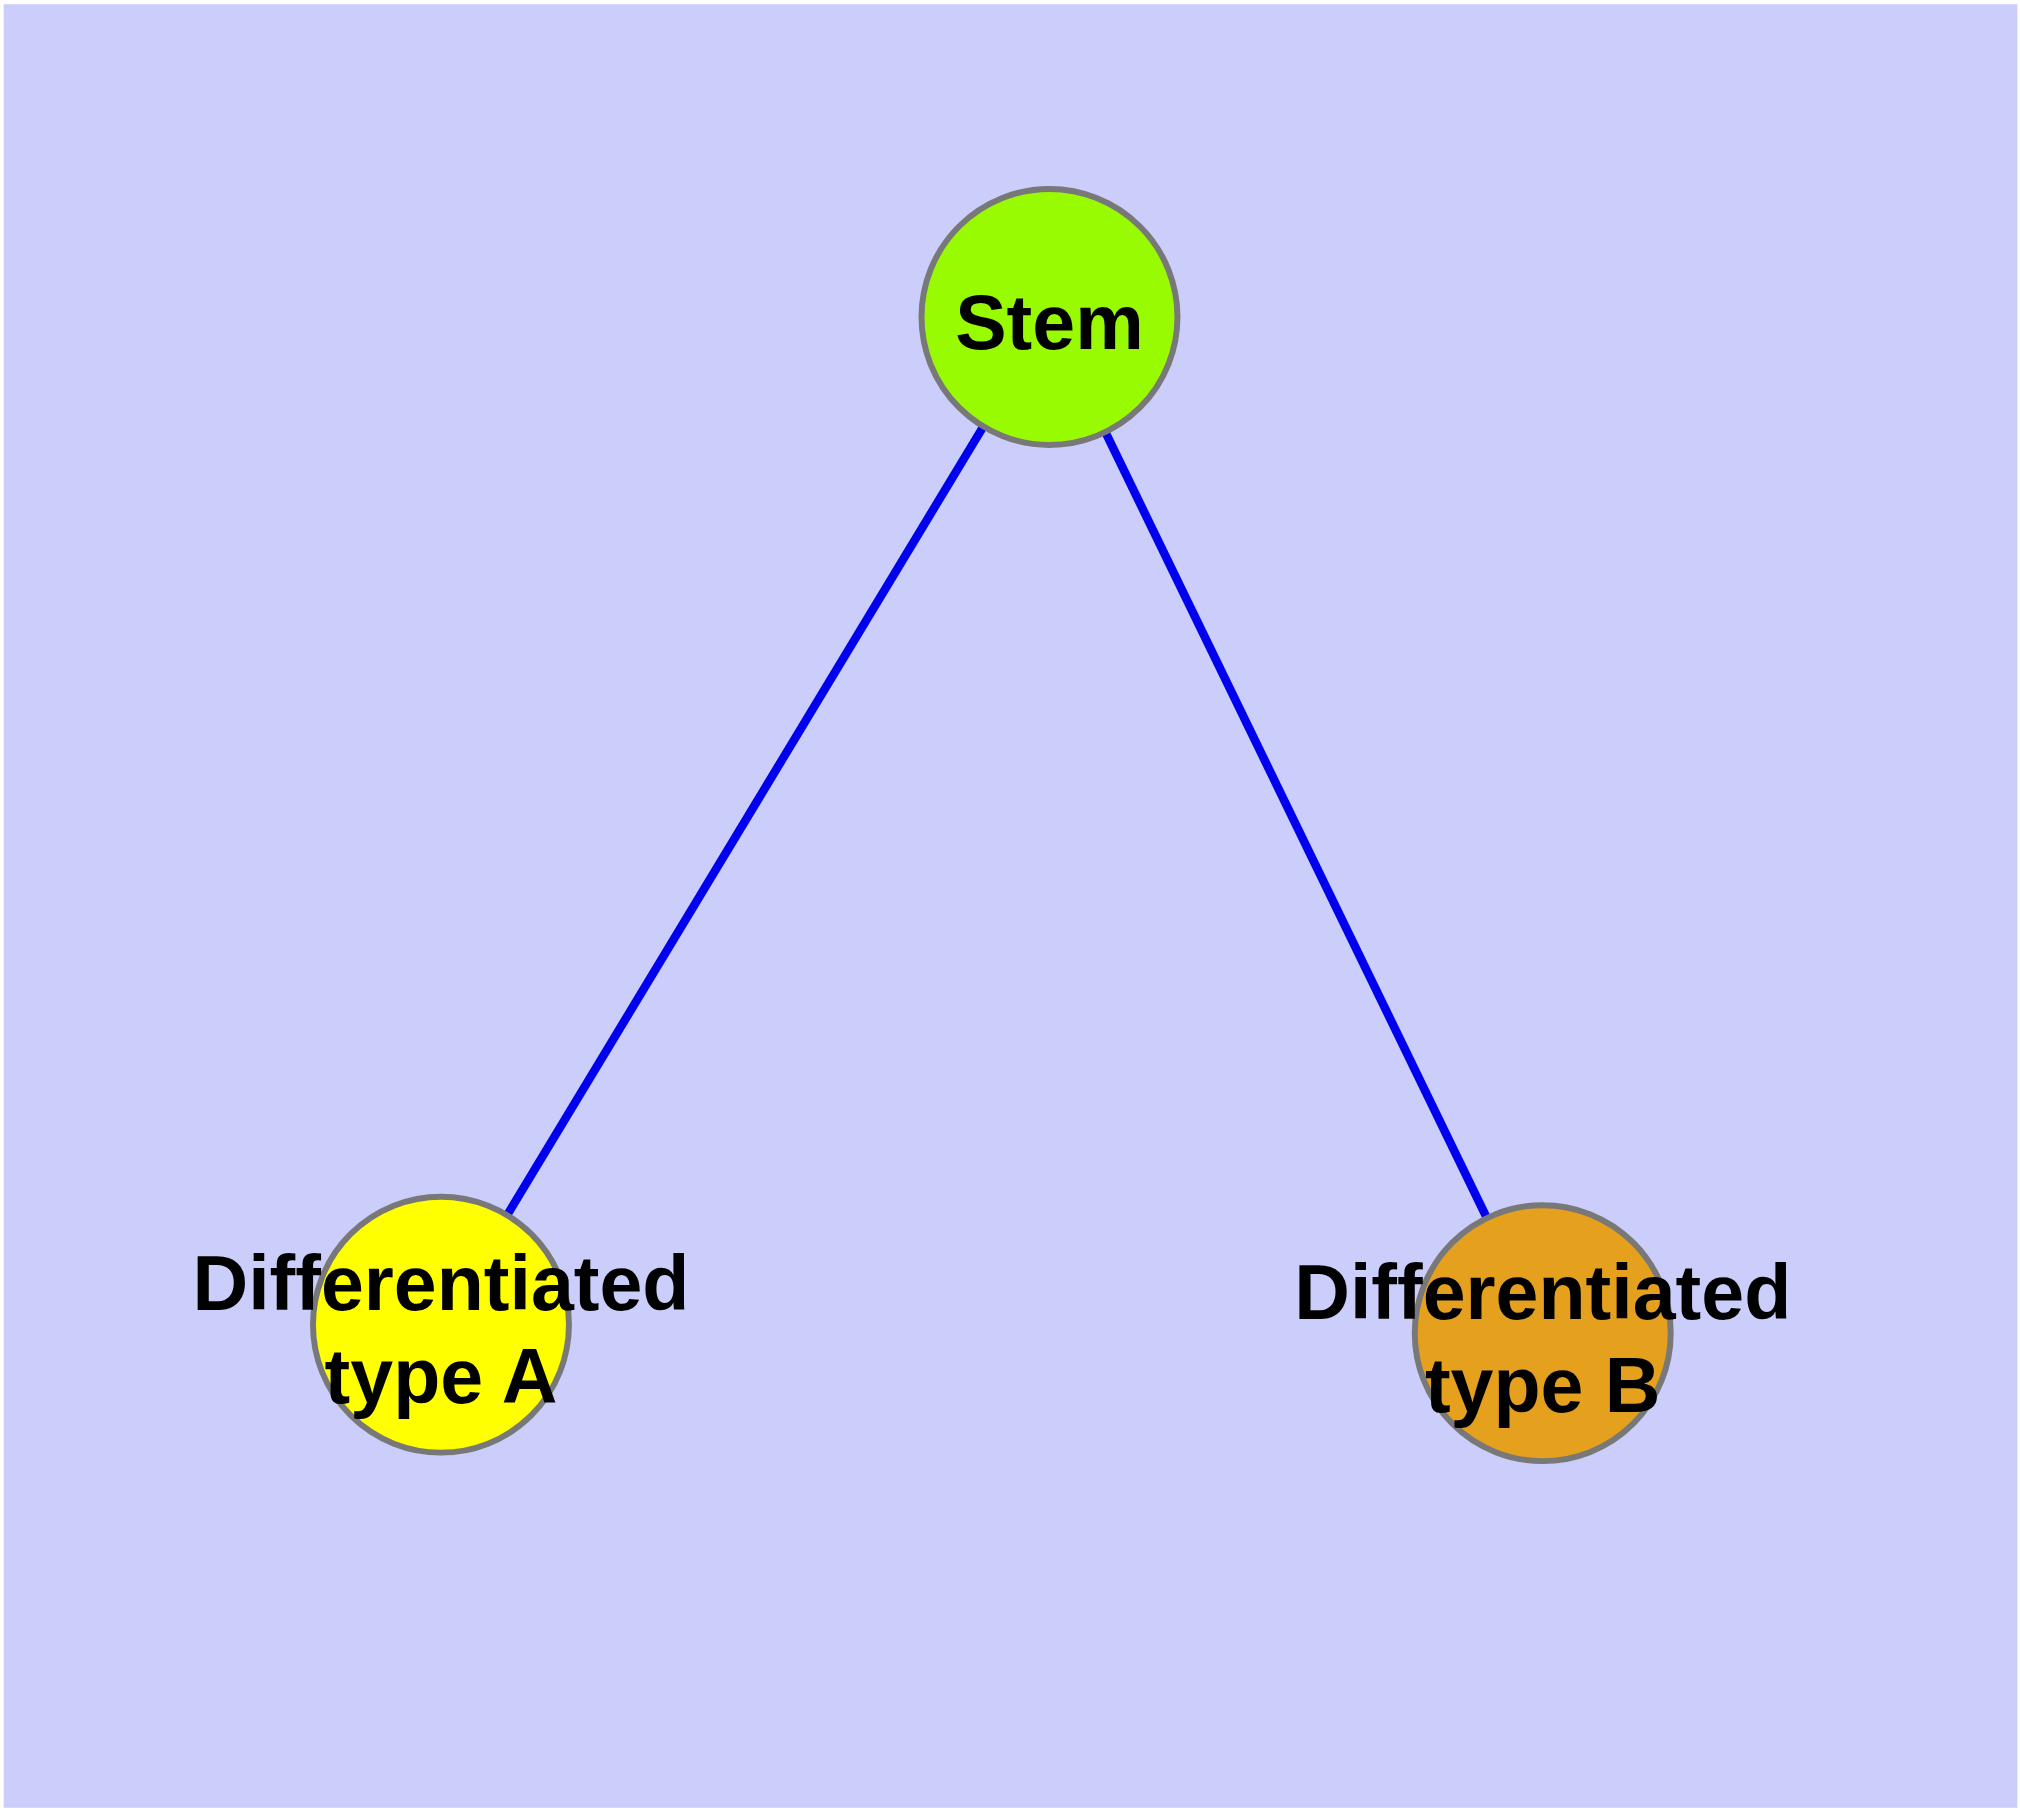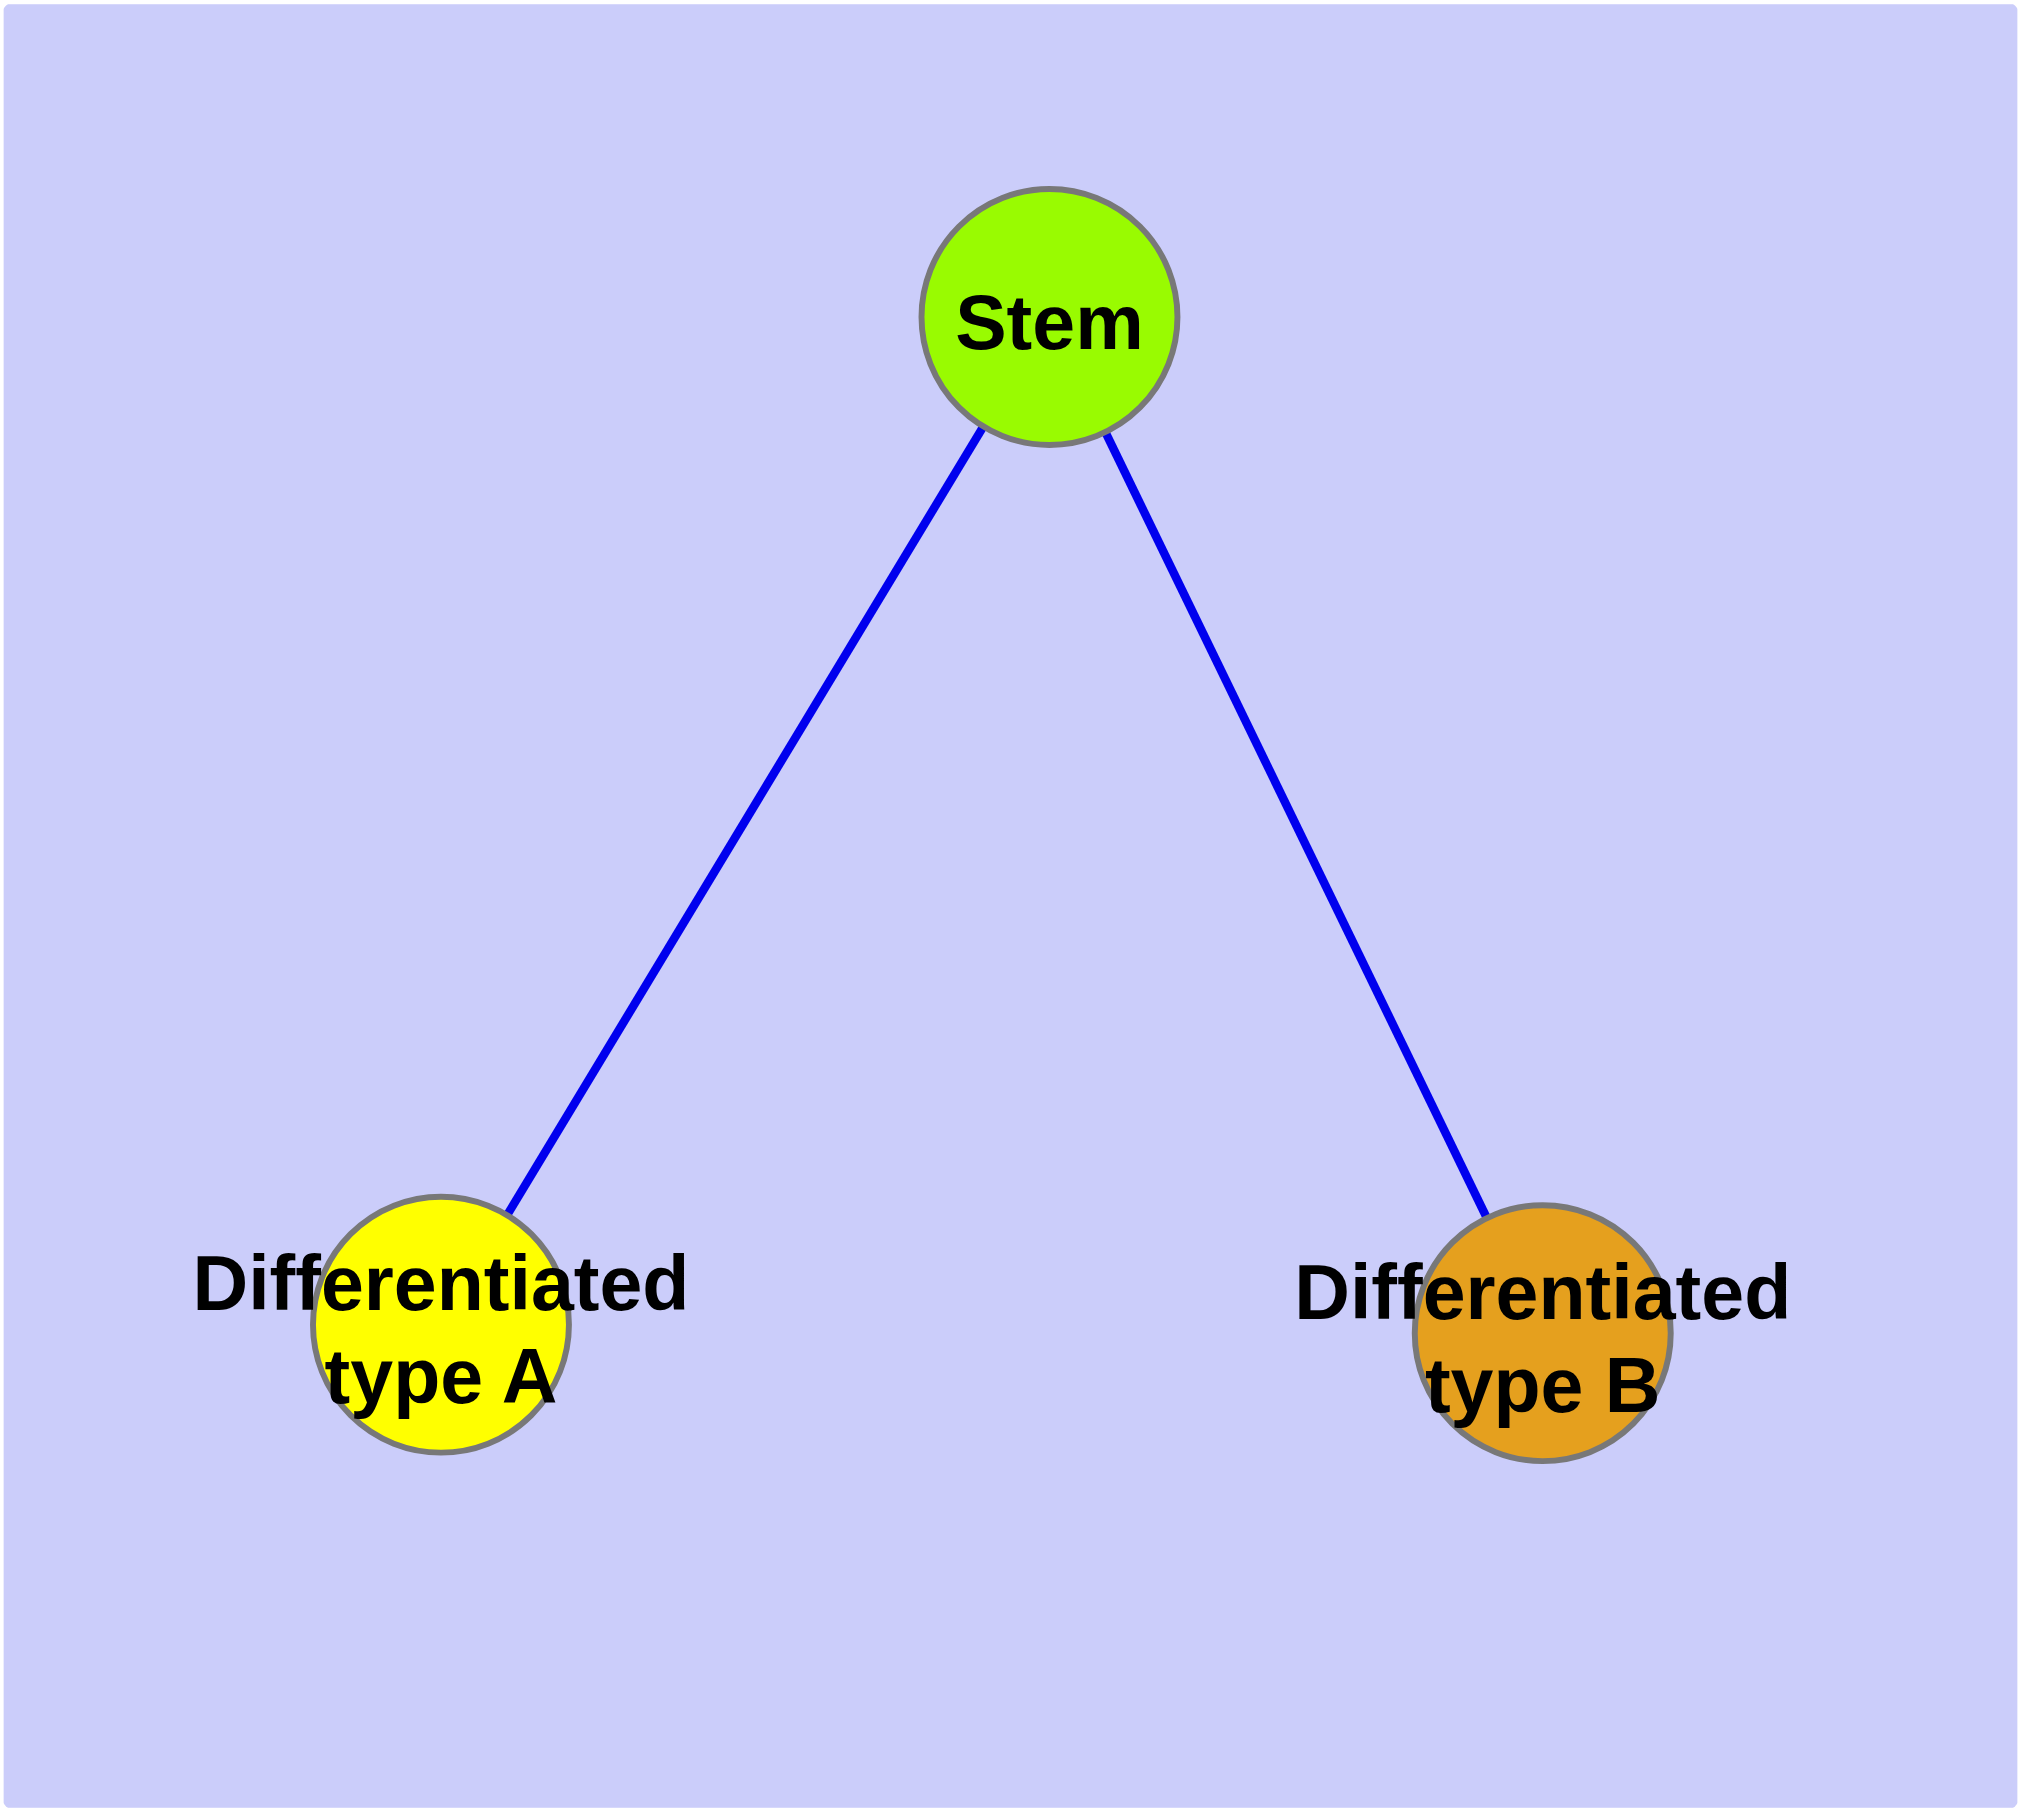--- a/index.html
+++ b/index.html
@@ -6,21 +6,20 @@
     margin: 0;
     padding: 0;
     background: #FFFFFF;
   }
   .stage {
     position: relative;
     width: 2021px;
     height: 1812px;
     background: #FFFFFF;
     overflow: hidden;
-    border-radius: 20px;
   }
   svg { display: block; }
   .node-label {
     font-family: "Liberation Sans", sans-serif;
     font-weight: bold;
     font-size: 91px;
   }
 </style>
 </head>
 <body>

